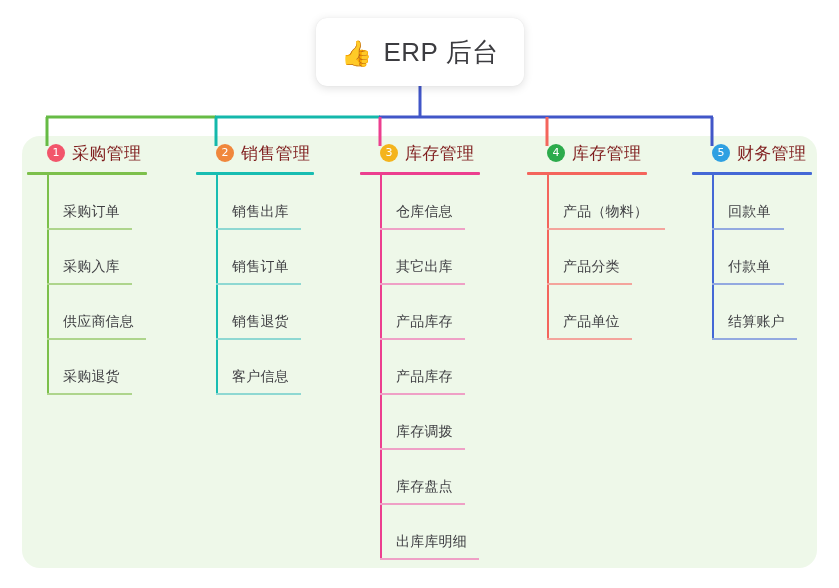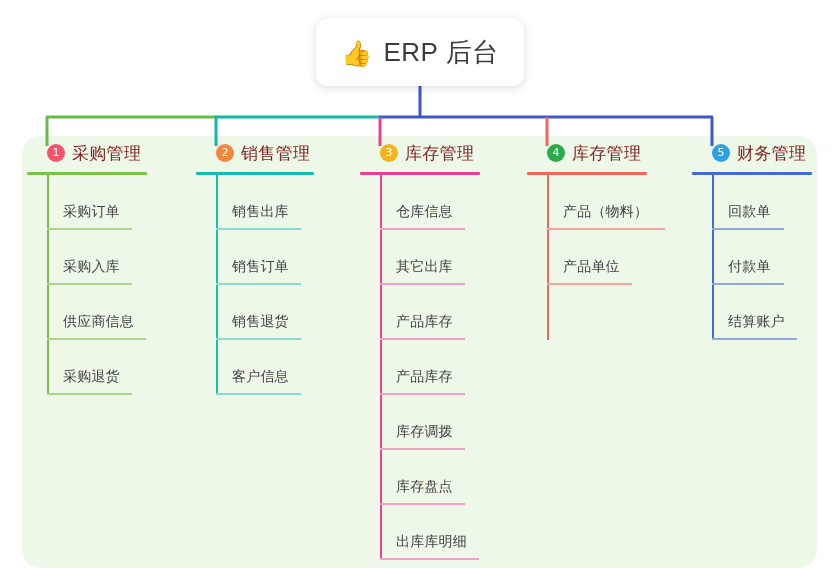--- a/index.html
+++ b/index.html
@@ -262,20 +262,24 @@
         <span class="col-title">库存管理</span>
       </div>
       <div class="head-rule" style="width: 120px; background: rgb(244, 101, 92); margin-left: 0px;"></div>
       <div class="items">
         <div class="spine" style="background: rgb(244, 101, 92); height: 165px;"></div>
         <div class="item">
           <span class="item-label">产品（物料）</span>
           <div class="item-rule" style="width: 118px; background: rgb(244, 164, 156);"></div>
         </div>
         <div class="item">
+          <span class="item-label">产品分类</span>
+          <div class="item-rule" style="width: 85px; background: rgb(244, 164, 156);"></div>
+        </div>
+        <div class="item">
           <span class="item-label">产品单位</span>
           <div class="item-rule" style="width: 85px; background: rgb(244, 164, 156);"></div>
         </div>
       </div>
     </div>
     <div class="column" style="left: 692px;">
       <div class="col-head">
         <span class="badge" style="background: rgb(47, 160, 226);">5</span>
         <span class="col-title">财务管理</span>
       </div>

